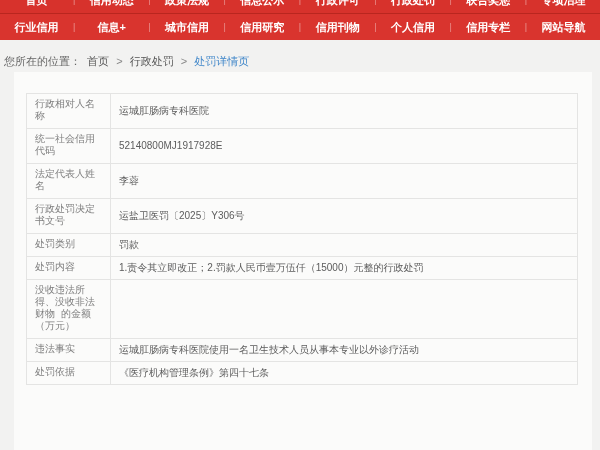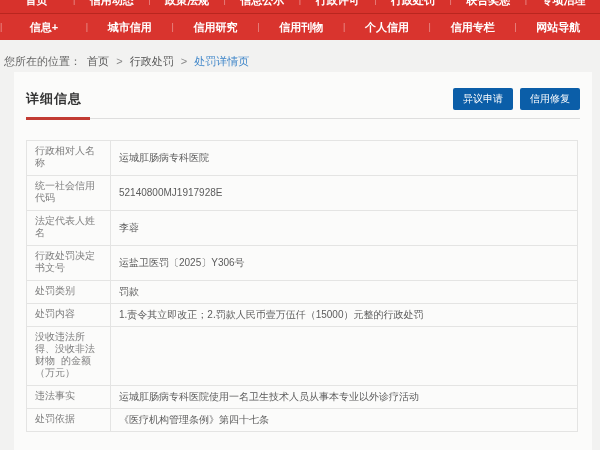--- a/index.html
+++ b/index.html
@@ -64,20 +64,21 @@
       <span class="nav-item">行政处罚</span>
       <span class="nav-sep">|</span>
       <span class="nav-item">联合奖惩</span>
       <span class="nav-sep">|</span>
       <span class="nav-item">专项治理</span>
     </div>
   </div>
   <div class="nav-divider"></div>
   <div class="nav-bottom">
     <div class="nav-row">
+      <span class="nav-item">行业信用</span>
       <span class="nav-sep">|</span>
       <span class="nav-item">信息+</span>
       <span class="nav-sep">|</span>
       <span class="nav-item">城市信用</span>
       <span class="nav-sep">|</span>
       <span class="nav-item">信用研究</span>
       <span class="nav-sep">|</span>
       <span class="nav-item">信用刊物</span>
       <span class="nav-sep">|</span>
       <span class="nav-item">个人信用</span>
@@ -93,28 +94,20 @@
   <span>您所在的位置：</span>
   <a>首页</a>
   <span class="crumb-sep">&gt;</span>
   <a>行政处罚</a>
   <span class="crumb-sep">&gt;</span>
   <a class="current">处罚详情页</a>
 </div>
 
 <div class="card">
 
-  <div class="title-row">
-    <span class="page-title">详细信息</span>
-    <span class="red-underline"></span>
-    <span class="btn-group">
-      <button class="btn">异议申请</button>
-      <button class="btn">信用修复</button>
-    </span>
-  </div>
 
   <table class="detail">
     <tbody>
       <tr>
         <td class="lbl">行政相对人名称</td>
         <td class="val">运城肛肠病专科医院</td>
       </tr>
       <tr>
         <td class="lbl">统一社会信用代码</td>
         <td class="val">52140800MJ1917928E</td>

